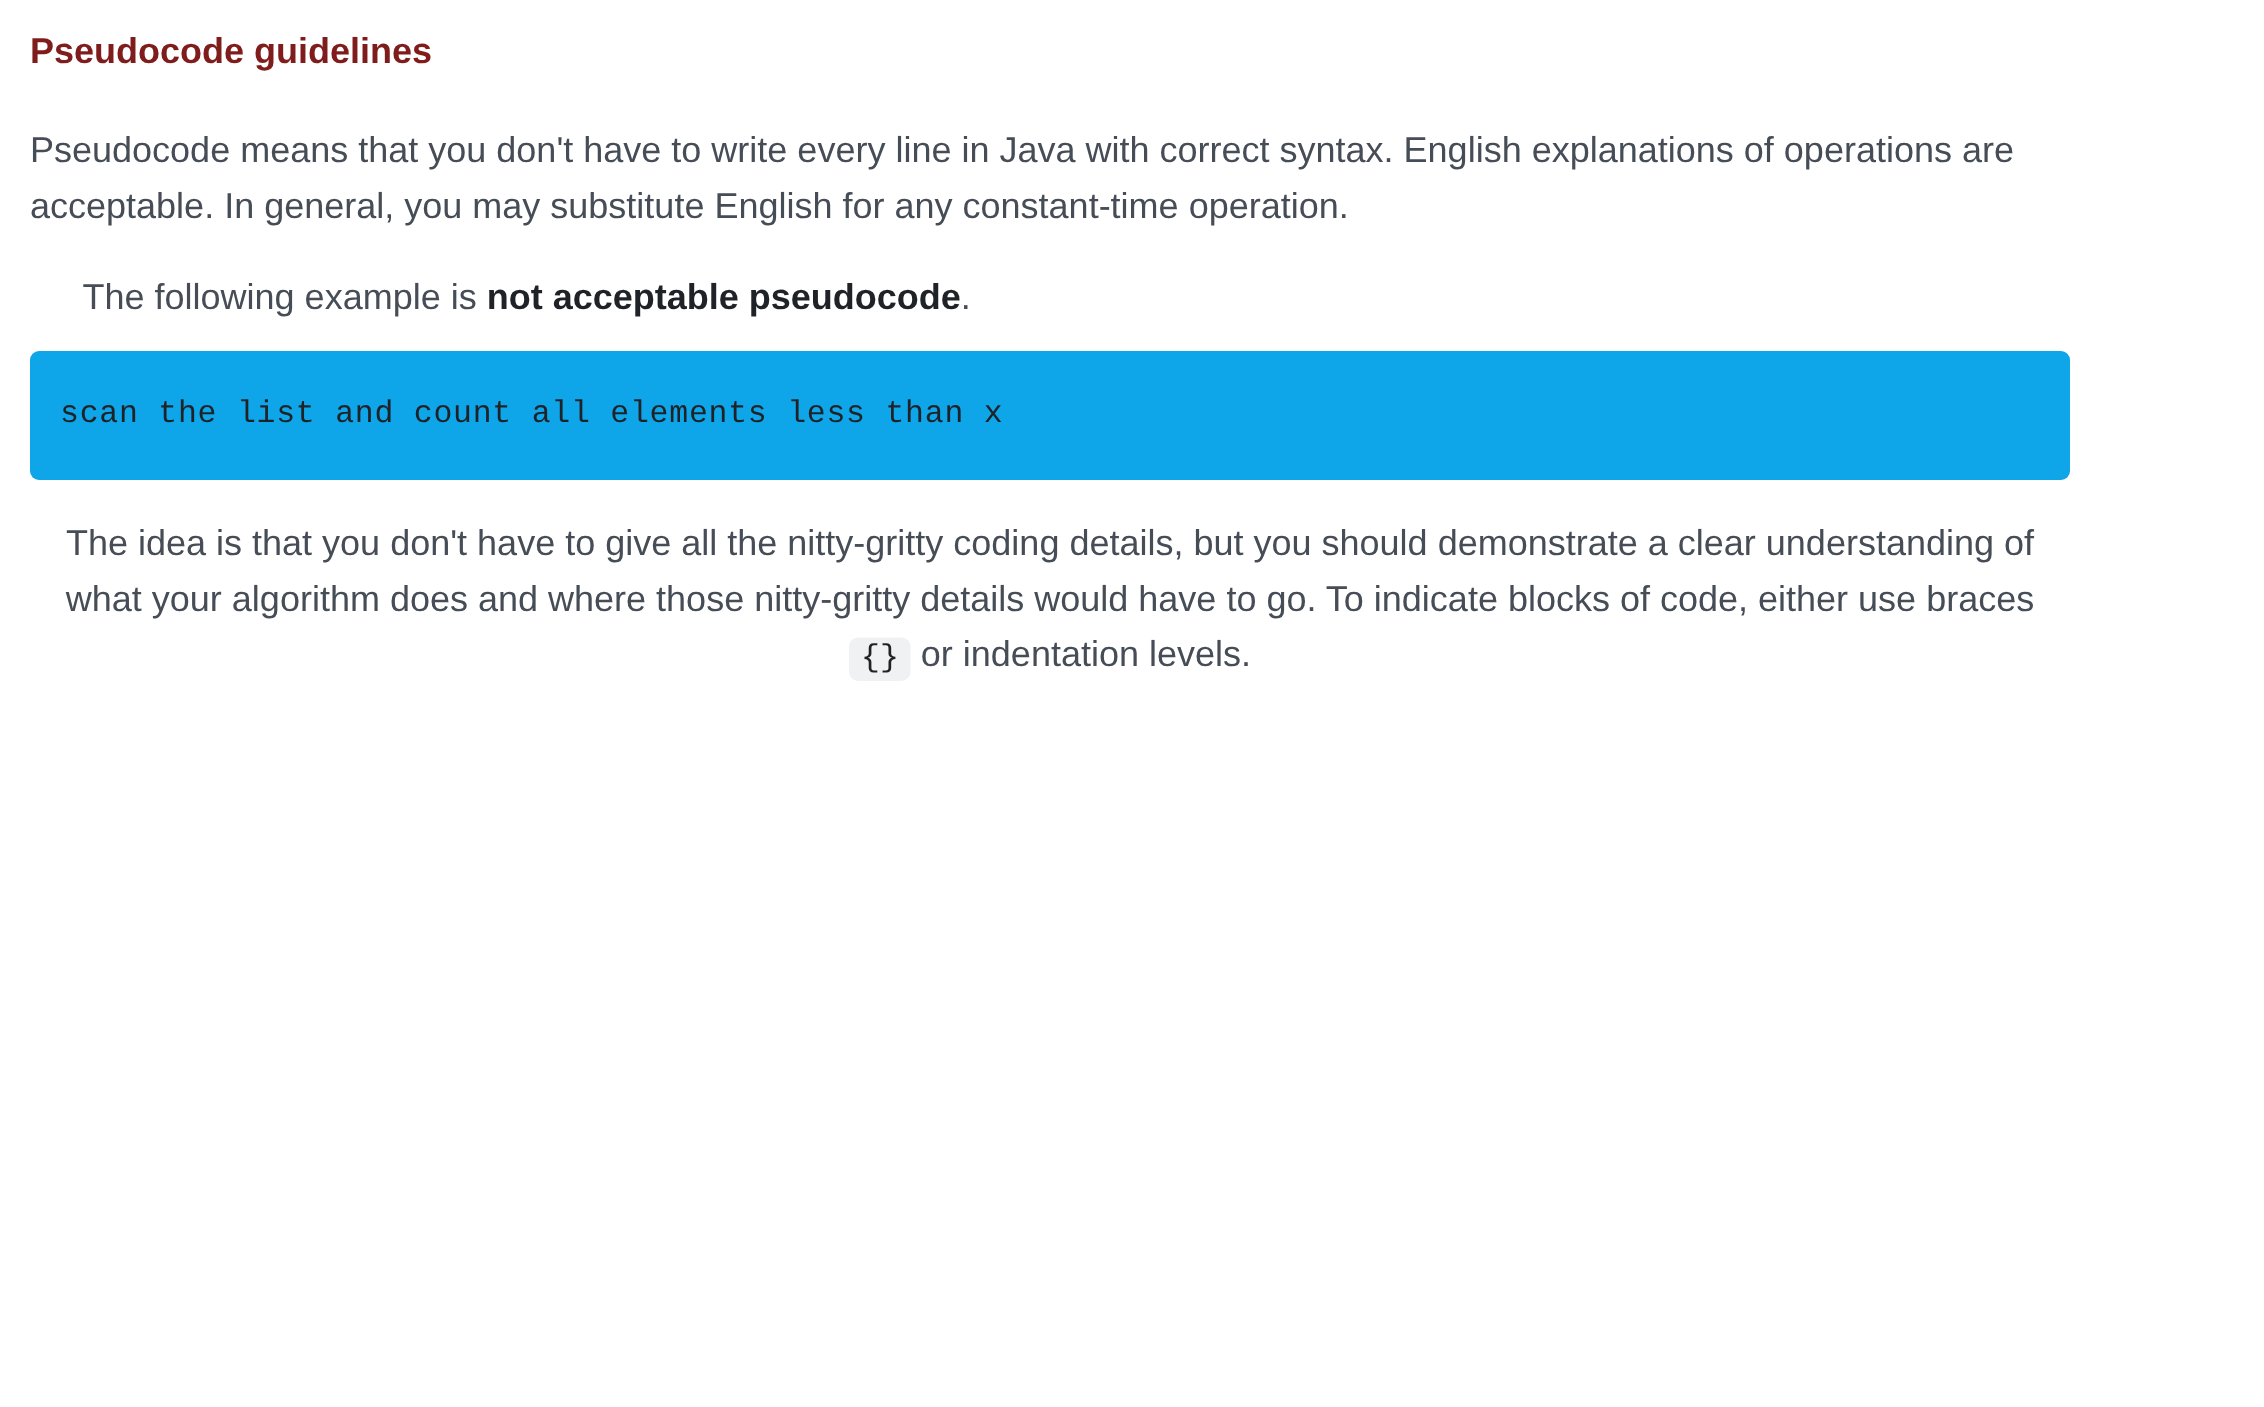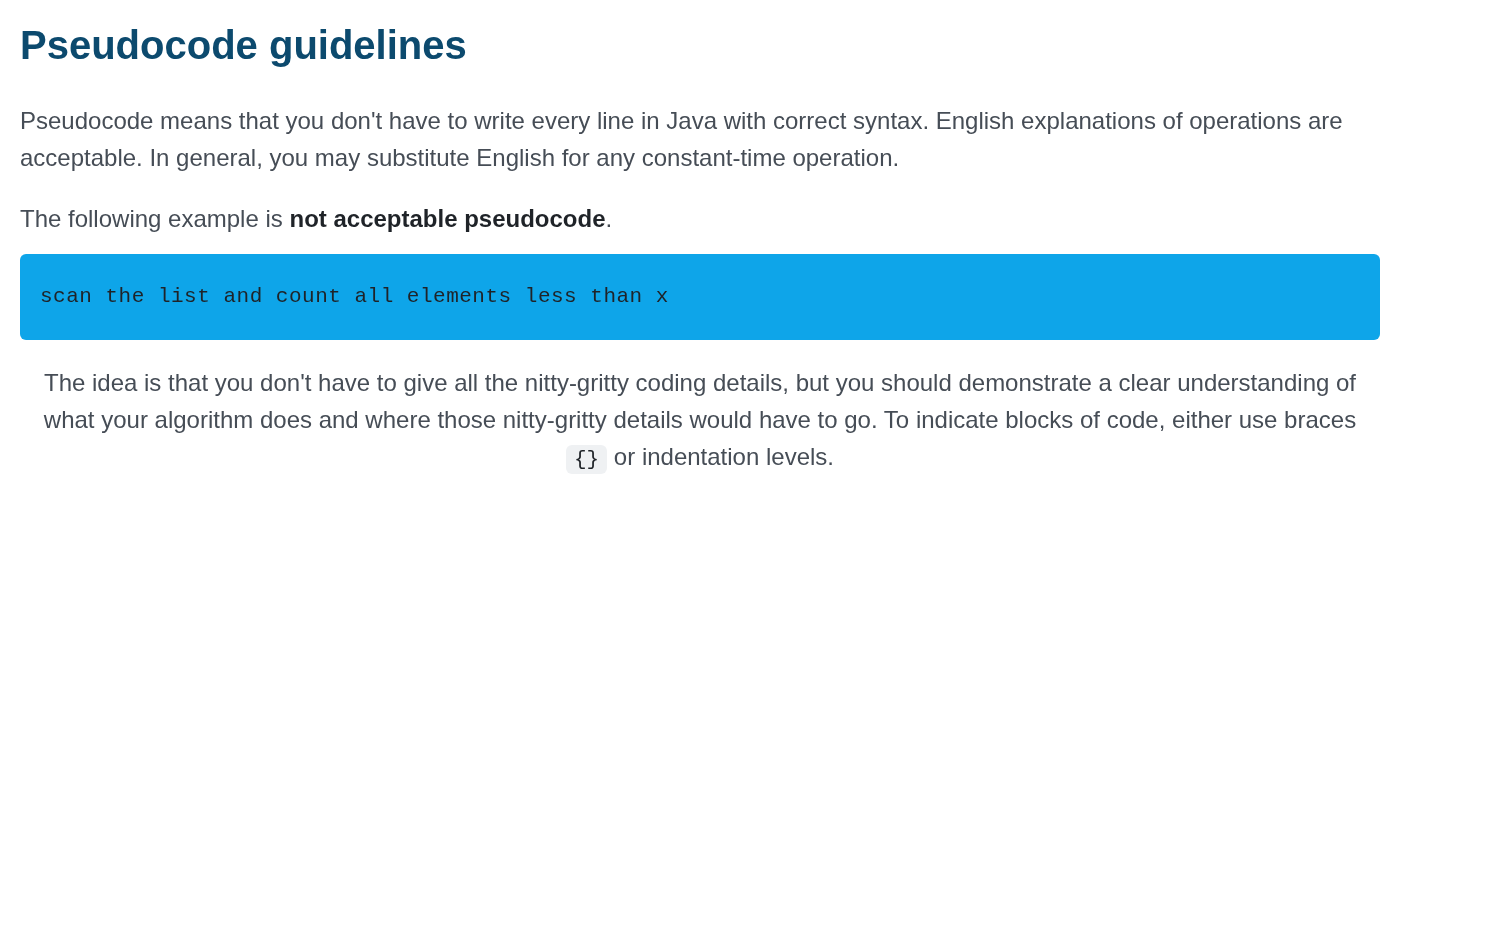--- a/index.html
+++ b/index.html
@@ -11,34 +11,35 @@
       font-family: -apple-system, BlinkMacSystemFont, "Segoe UI", Helvetica, Arial, sans-serif;
       background: #ffffff;
       color: #1f2328;
       padding: 20px 20px 40px 20px;
       max-width: 1509px;
     }
     .content {
       max-width: 1360px;
     }
     h2 {
-      font-size: 40px;
+      font-size: 24px;
       font-weight: 600;
-      color: #0c4a6e;
+      color: #7f1d1d;
       margin-bottom: 32px;
       line-height: 1.25;
     }
     p {
       font-size: 24px;
       line-height: 1.55;
       color: #464d56;
       margin-bottom: 24px;
     }
     .para-with-bold {
       margin-bottom: 16px;
+      margin-left: 35px;
     }
     .bold {
       font-weight: 600;
       color: #1f2328;
     }
     pre {
       background: #0ea5e9;
       border-radius: 6px;
       padding: 22px 20px;
       margin-bottom: 24px;

